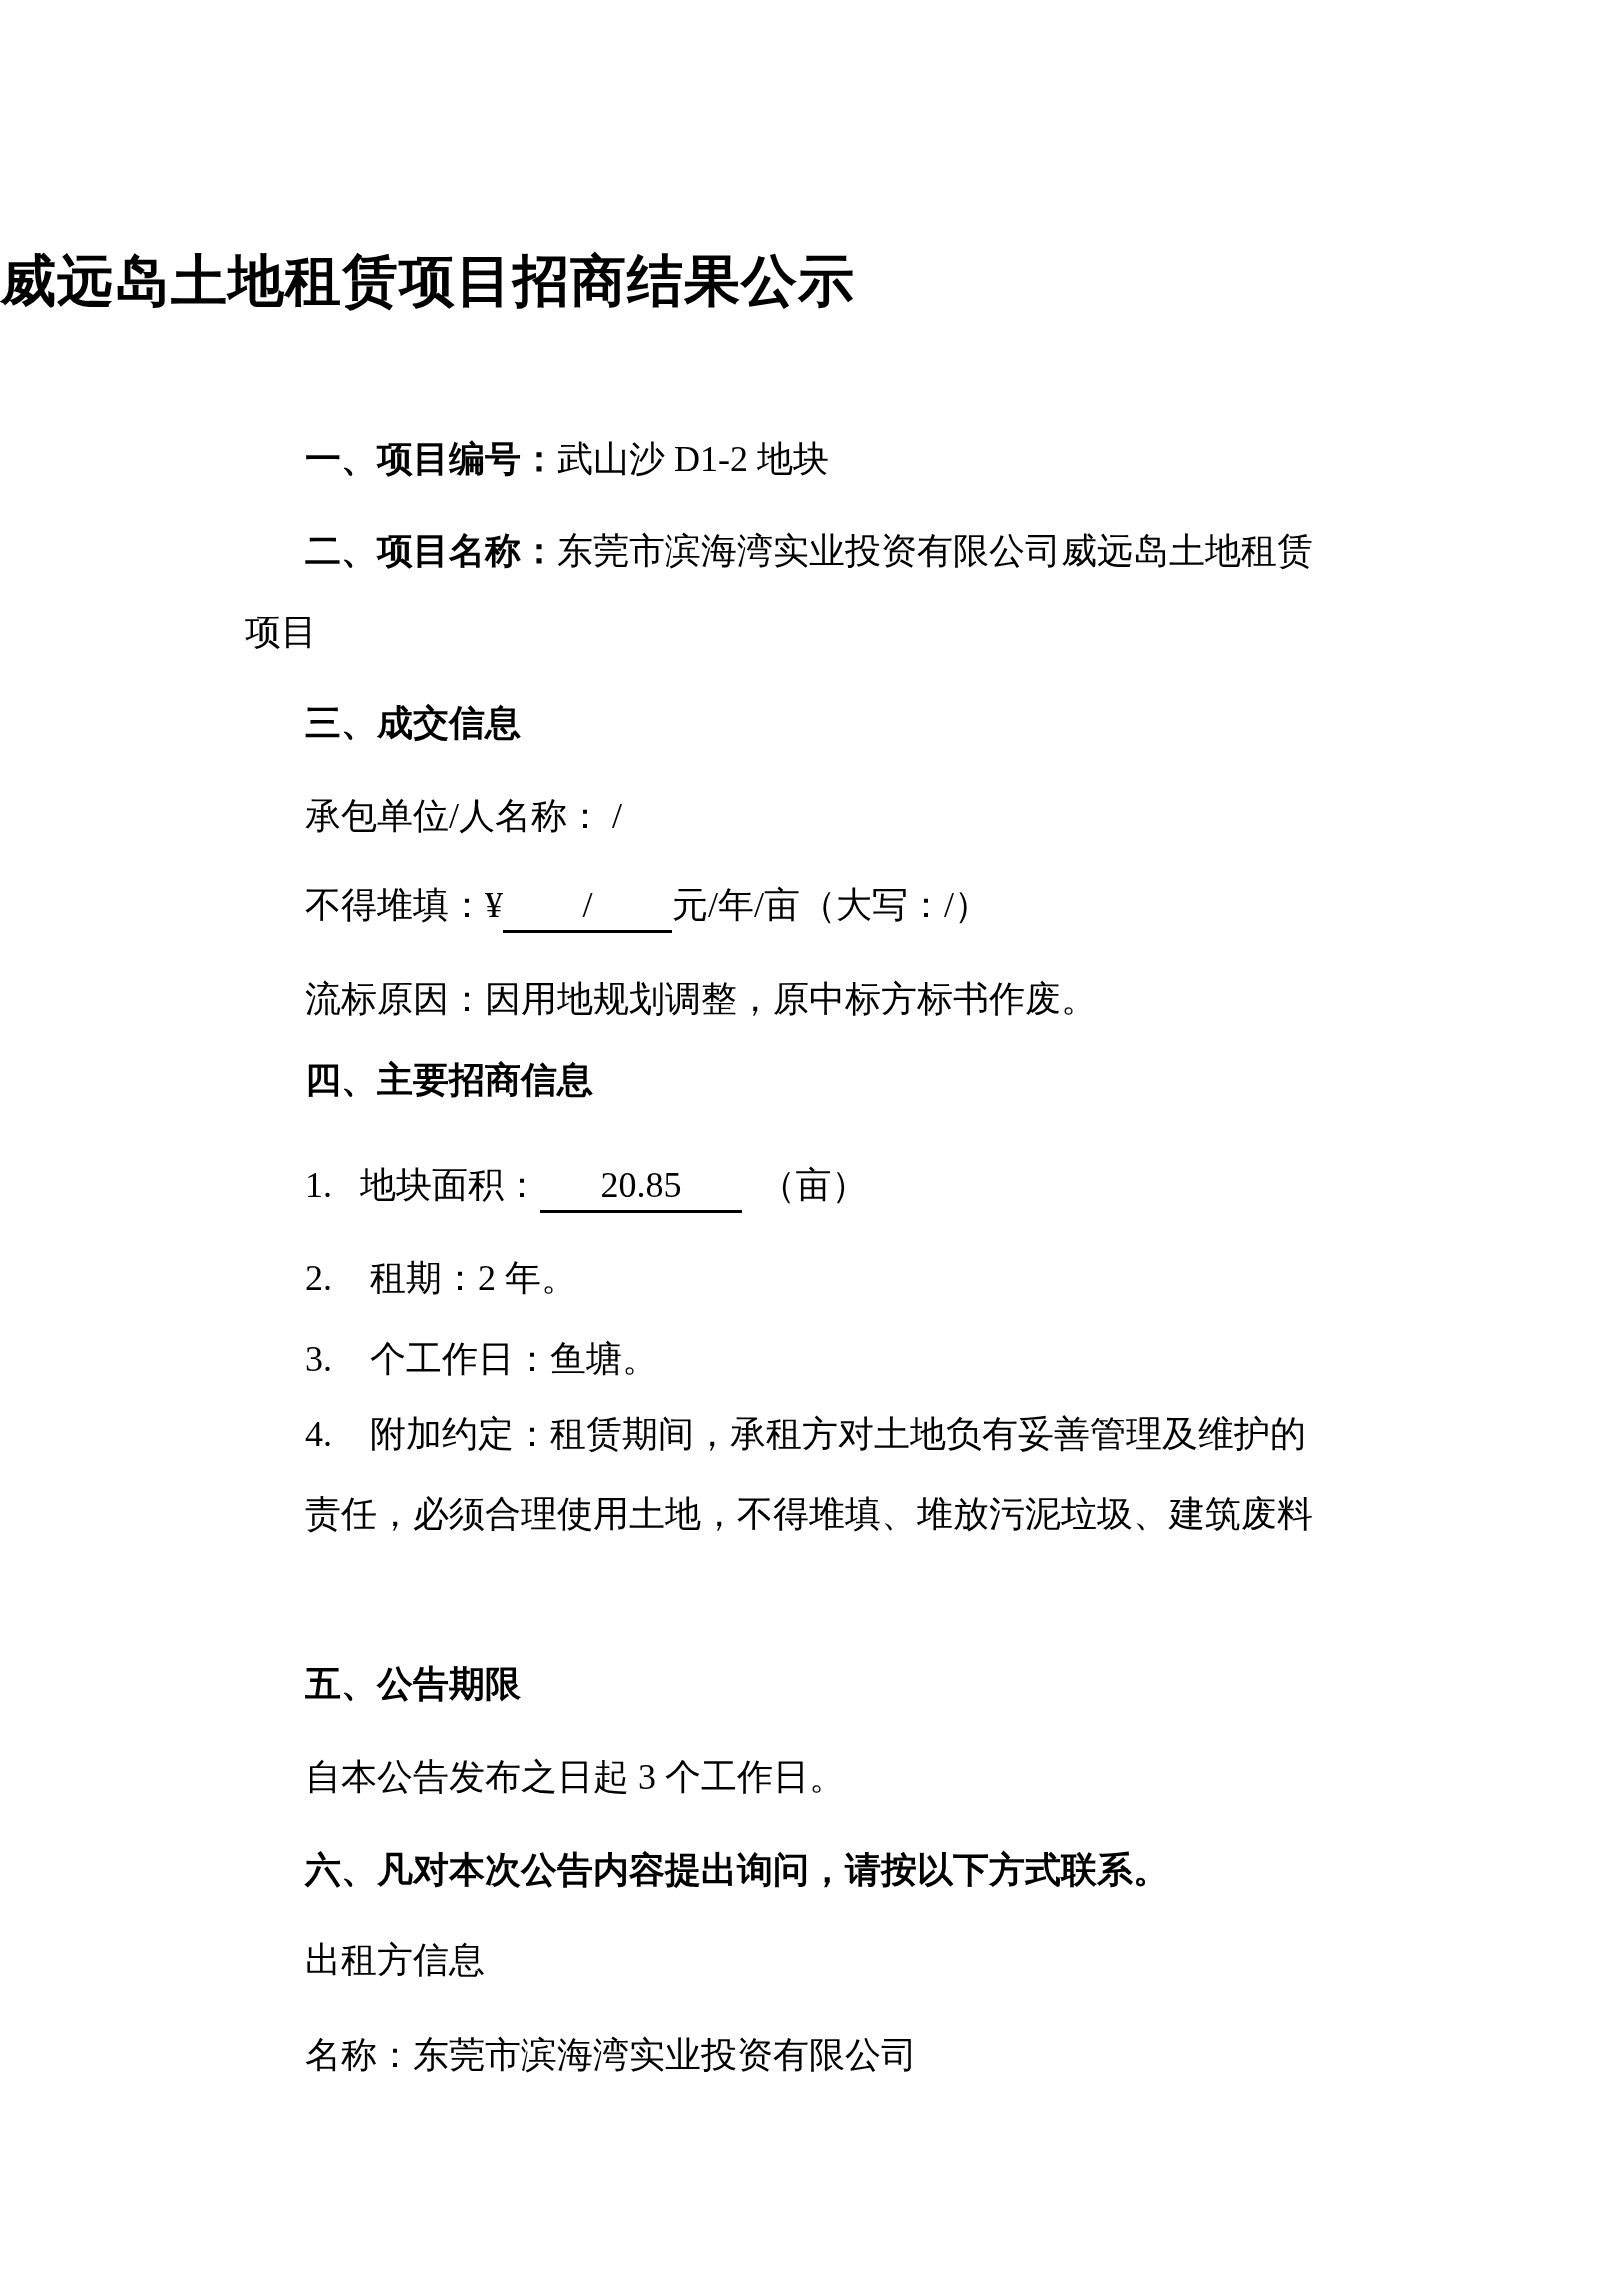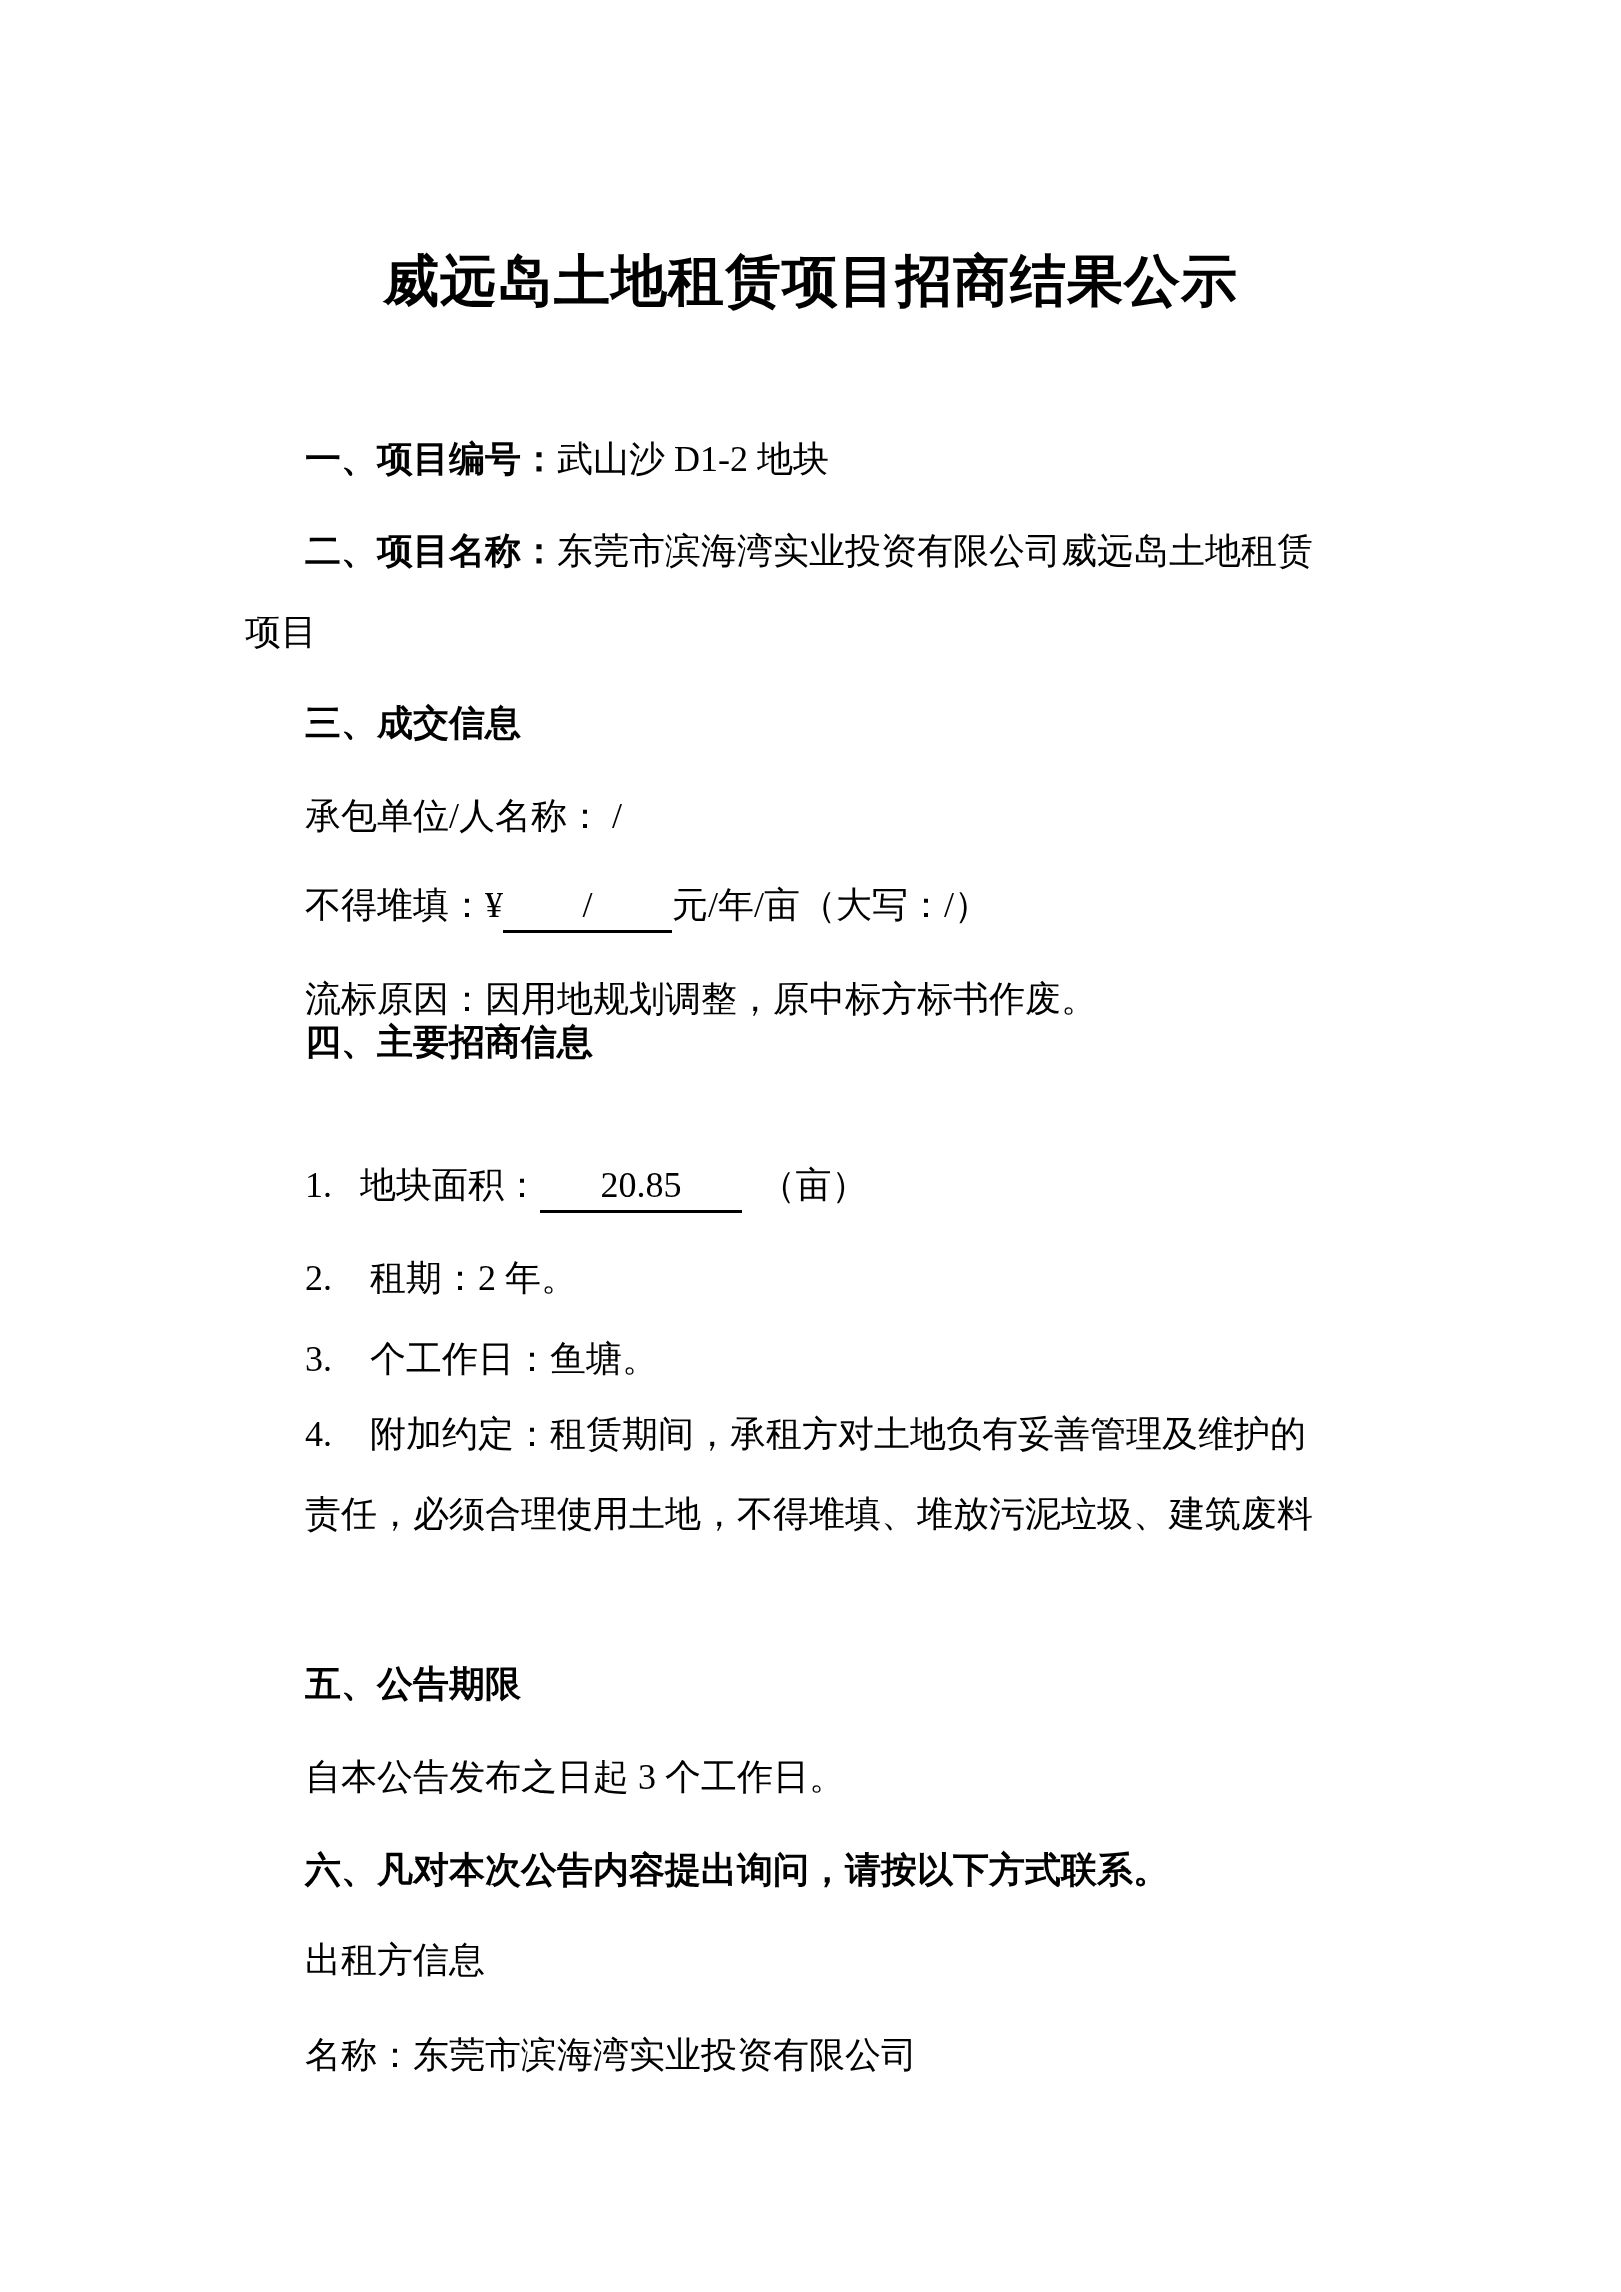--- a/index.html
+++ b/index.html
@@ -8,21 +8,21 @@
     width:1621px;height:2293px;
     margin:0 auto;
     background:#ffffff;
     color:#000;
     font-family:"Liberation Serif","DejaVu Serif",serif;
     overflow:hidden;
   }
   .doc-title{
     position:absolute;
     top:208px;left:0;width:100%;
-    text-align:center;
+    text-align:left;
     font-size:56px;
     font-weight:900;
     letter-spacing:1px;
     line-height:71px;
     white-space:nowrap;
   }
   .line{
     position:absolute;
     left:305px;
     font-size:36px;
@@ -56,21 +56,21 @@
   <div class="line hang" style="top:608px"><span>项目</span></div>
 
   <div class="line" style="top:699px"><span class="b">三、成交信息</span></div>
 
   <div class="line" style="top:792px"><span>承包单位/人名称： /</span></div>
 
   <div class="line" style="top:881px"><span>不得堆填：¥</span><span class="blank price">/</span><span>元/年/亩（大写：/）</span></div>
 
   <div class="line" style="top:975px"><span>流标原因：因用地规划调整，原中标方标书作废。</span></div>
 
-  <div class="line" style="top:1018px"><span class="b">四、主要招商信息</span></div>
+  <div class="line" style="top:1056px"><span class="b">四、主要招商信息</span></div>
 
   <div class="line" style="top:1161px"><span class="num">1.</span><span>地块面积：</span><span class="blank area">20.85</span><span>（亩）</span></div>
 
   <div class="line" style="top:1254px"><span class="num wide">2.</span><span>租期：2 年。</span></div>
 
   <div class="line" style="top:1335px"><span class="num wide">3.</span><span>个工作日：鱼塘。</span></div>
 
   <div class="line" style="top:1410px"><span class="num wide">4.</span><span>附加约定：租赁期间，承租方对土地负有妥善管理及维护的</span></div>
 
   <div class="line" style="top:1490px"><span>责任，必须合理使用土地，不得堆填、堆放污泥垃圾、建筑废料</span></div>

